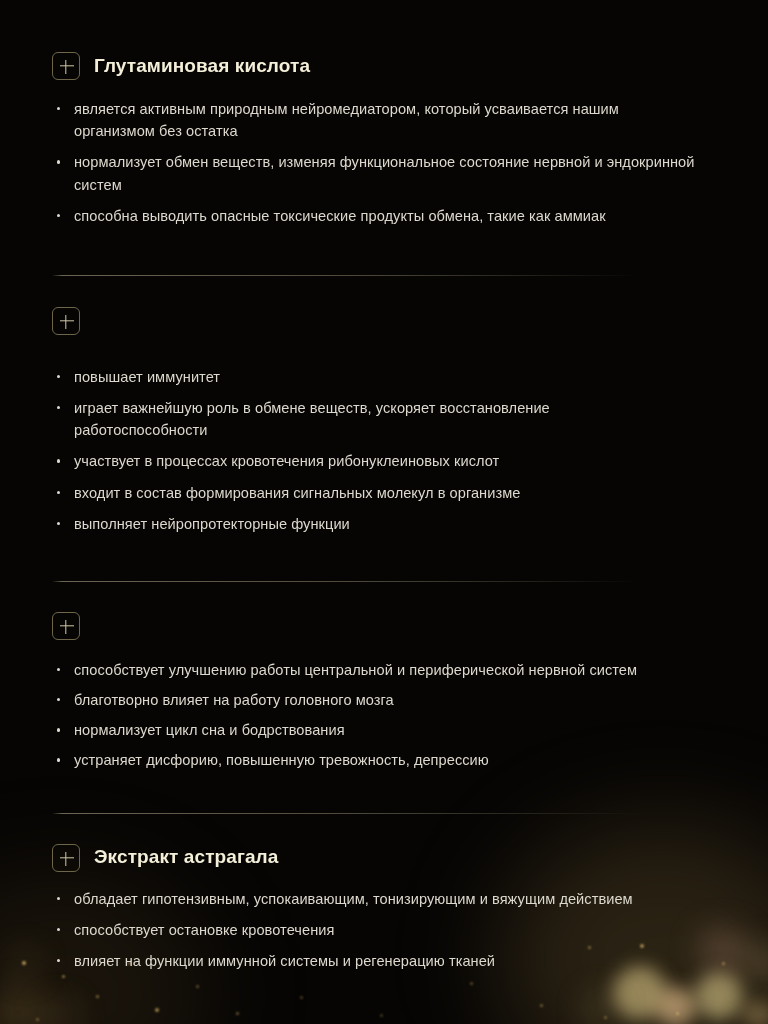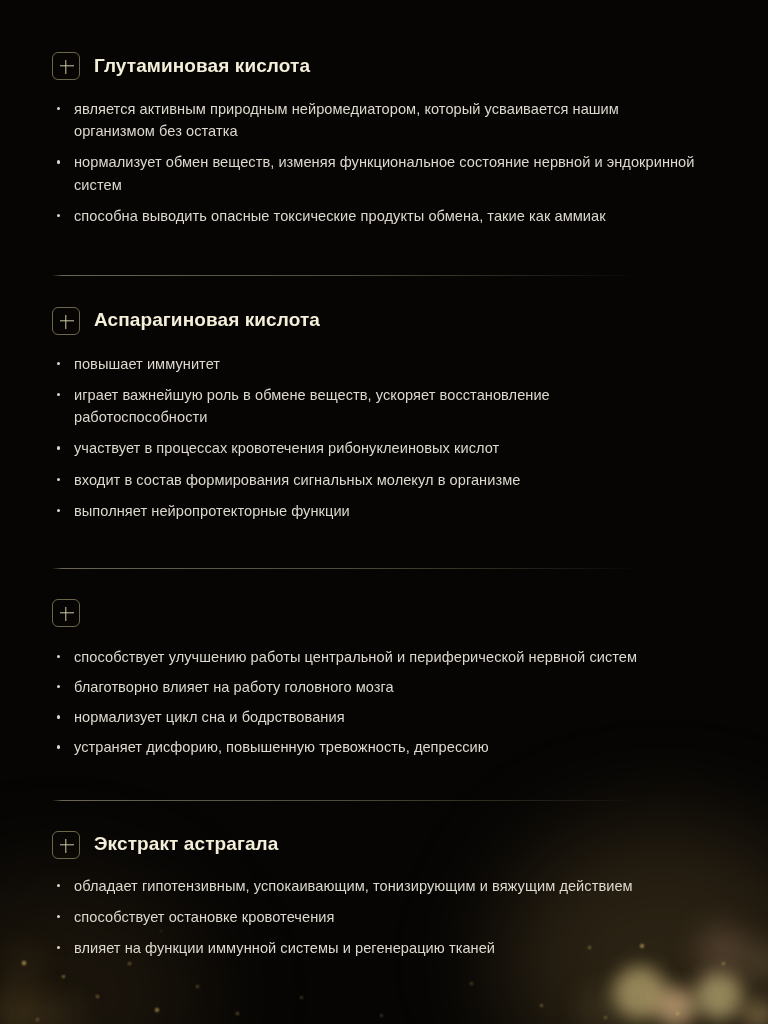--- a/index.html
+++ b/index.html
@@ -135,21 +135,21 @@
     background:#ddd9ce;
   }
 
   
   .sec-0 { margin-top:0; }
   .sec-0 .bullets { margin-top:18px; }
   .sec-0 .bullets li { max-width:644px; }
 
   .sp-0 { height:39px; }
   .sec-1 { margin-top:31px; }
-  .sec-1 .bullets { margin-top:18px; }
+  .sec-1 .bullets { margin-top:31px; }
   .sec-1 .bullets li { max-width:600px; }
 
   .sp-1 { height:37px; }
   .sec-2 { margin-top:30px; }
   .sec-2 .bullets { margin-top:19px; }
   .sec-2 .bullets li { max-width:660px; margin-bottom:8px; }
 
   .sp-2 { height:33px; }
   .sec-3 { margin-top:30px; }
   .sec-3 .bullets { }
@@ -208,21 +208,20 @@
       <li>способна выводить опасные токсические продукты обмена, такие как аммиак</li>
     </ul>
   </section>
 
   <div class="sp-0"></div>
   <hr class="divider">
 
   <section class="section sec-1">
     <div class="sec-head">
       <div class="plus-box"></div>
-      <h2 class="sec-title">Аспарагиновая кислота</h2>
     </div>
     <ul class="bullets">
       <li>повышает иммунитет</li>
       <li>играет важнейшую роль в обмене веществ, ускоряет восстановление работоспособности</li>
       <li>участвует в процессах кровотечения рибонуклеиновых кислот</li>
       <li>входит в состав формирования сигнальных молекул в организме</li>
       <li>выполняет нейропротекторные функции</li>
     </ul>
   </section>
 

